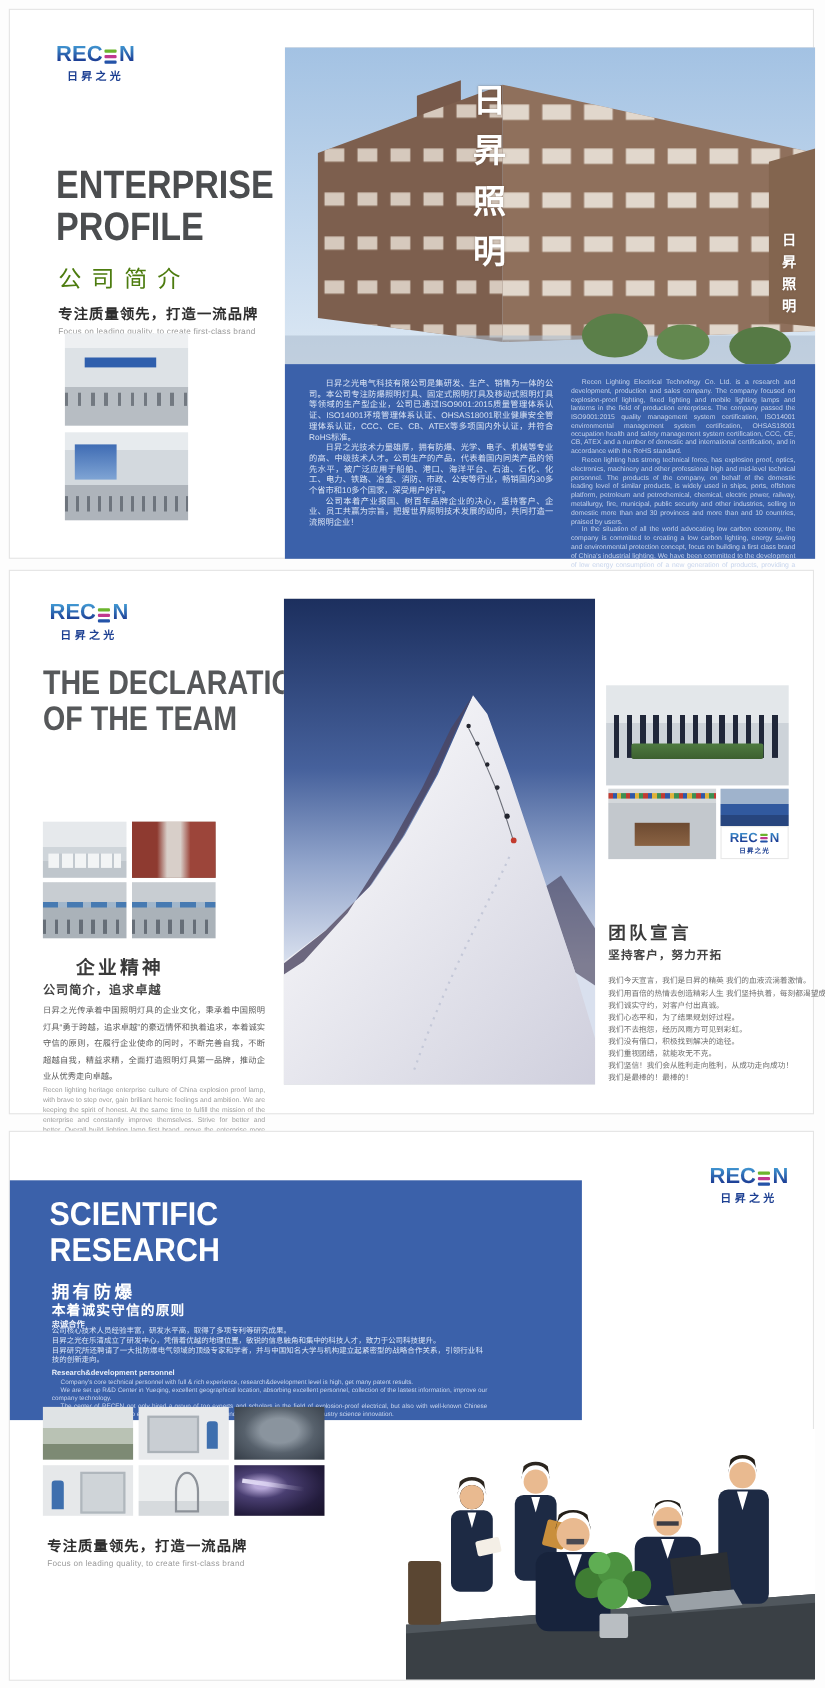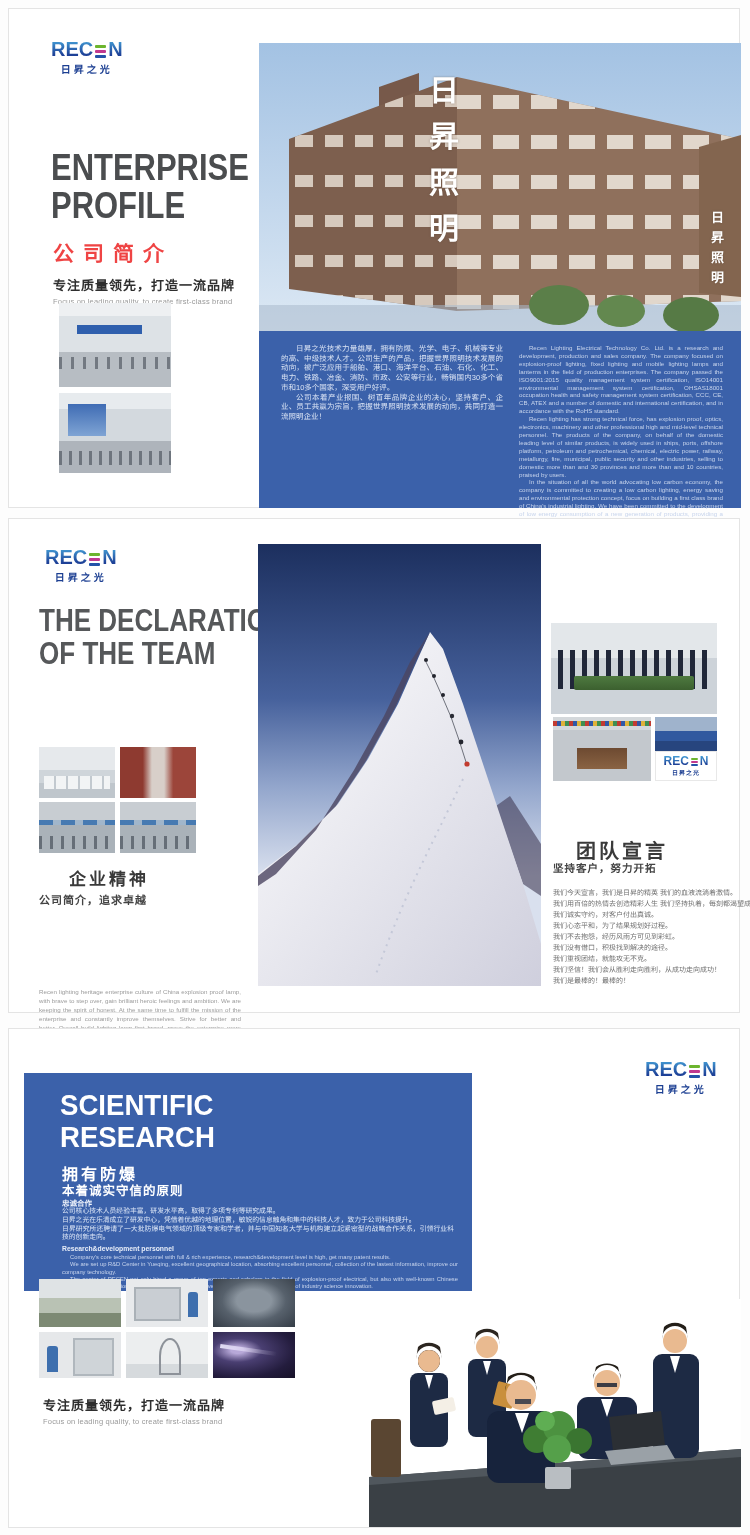--- a/index.html
+++ b/index.html
@@ -23,21 +23,21 @@
   .ebars .bb{background:#2453a8;}
   .logo-sub{margin-top:2px;font-weight:800;font-size:10px;letter-spacing:3px;color:#1c3f92;}
   .logo.small .lw{font-size:12px;}
   .logo.small .ebars{height:9px;gap:1px;}
   .logo.small .ebars i{width:7px;height:2px;}
   .logo.small .logo-sub{font-size:6px;letter-spacing:1px;margin-top:1px;}
 
   
   .big-title{position:absolute;font-weight:800;color:#4b4d4f;line-height:1.06;
              transform:scaleX(.86);transform-origin:left top;white-space:nowrap;}
-  .serif-cn{font-family:"Liberation Serif","DejaVu Serif",serif;font-weight:700;color:#ef4444;text-align:right;}
+  .serif-cn{font-family:"Liberation Serif","DejaVu Serif",serif;font-weight:400;color:#4d7c0f;text-align:right;}
   .tagline-cn{font-size:13px;font-weight:800;color:#2e2e2e;letter-spacing:1px;}
   .tagline-en{font-size:7.5px;color:#9a9a9a;margin-top:3px;letter-spacing:.2px;}
 
   
   .ph{position:absolute;overflow:hidden;background:#d7dadd;}
   .ph-booth{background:linear-gradient(180deg,#eef0f2 0 16%,#dde2e6 16% 58%,#b7bdc3 58% 100%);}
   .ph-booth::before{content:"";position:absolute;left:16%;top:26%;width:58%;height:11%;background:#2f5fad;}
   .ph-booth::after{content:"";position:absolute;left:0;bottom:22%;width:100%;height:14%;
       background:repeating-linear-gradient(90deg,#3a414b 0 3px,transparent 3px 12px);opacity:.55;}
   .ph-booth2{background:linear-gradient(180deg,#e7ebee 0 20%,#d3d9de 20% 60%,#aeb4bb 60% 100%);}
@@ -167,21 +167,22 @@
         <ellipse cx="300" cy="262" rx="30" ry="20" fill="#5b7f49"></ellipse>
         <ellipse cx="362" cy="268" rx="24" ry="16" fill="#63884f"></ellipse>
         <ellipse cx="432" cy="272" rx="28" ry="18" fill="#567a45"></ellipse>
       </svg>
       <div class="vsign" style="left:160px;top:32px;font-size:30px;letter-spacing:16px;height:210px;">日昇照明</div>
       <div class="vsign" style="left:448px;top:168px;font-size:13px;letter-spacing:7px;height:100px;">日昇照明</div>
     </div>
 
     <div class="bluebox" style="left:250px;top:322px;width:482px;height:177px;">
       <div class="col-cn" style="left:22px;top:13px;width:222px;">
-          <div class="cn-para">日昇之光技术力量雄厚，拥有防爆、光学、电子、机械等专业的高、中级技术人才。公司生产的产品，把握世界照明技术发展的动向，被广泛应用于船舶、港口、海洋平台、石油、石化、化工、电力、铁路、冶金、消防、市政、公安等行业，畅销国内30多个省市和10多个国家，深受用户好评。</div>
+          <div class="cn-para">日昇之光电气科技有限公司是集研发、生产、销售为一体的公司。本公司专注防爆照明灯具、固定式照明灯具及移动式照明灯具等领域的生产型企业，公司已通过ISO9001:2015质量管理体系认证、ISO14001环境管理体系认证、OHSAS18001职业健康安全管理体系认证，CCC、CE、CB、ATEX等多项国内外认证，并符合RoHS标准。</div>
+          <div class="cn-para">日昇之光技术力量雄厚，拥有防爆、光学、电子、机械等专业的高、中级技术人才。公司生产的产品，代表着国内同类产品的领先水平，被广泛应用于船舶、港口、海洋平台、石油、石化、化工、电力、铁路、冶金、消防、市政、公安等行业，畅销国内30多个省市和10多个国家，深受用户好评。</div>
           <div class="cn-para">公司本着产业报国、树百年品牌企业的决心，坚持客户、企业、员工共赢为宗旨，把握世界照明技术发展的动向，共同打造一流照明企业！</div>
         </div>
       <div class="col-en" style="left:260px;top:13px;width:204px;">
           <div class="en-para">Recen Lighting Electrical Technology Co. Ltd. is a research and development, production and sales company. The company focused on explosion-proof lighting, fixed lighting and mobile lighting lamps and lanterns in the field of production enterprises. The company passed the ISO9001:2015 quality management system certification, ISO14001 environmental management system certification, OHSAS18001 occupation health and safety management system certification, CCC, CE, CB, ATEX and a number of domestic and international certification, and in accordance with the RoHS standard.</div>
           <div class="en-para">Recen lighting has strong technical force, has explosion proof, optics, electronics, machinery and other professional high and mid-level technical personnel. The products of the company, on behalf of the domestic leading level of similar products, is widely used in ships, ports, offshore platform, petroleum and petrochemical, chemical, electric power, railway, metallurgy, fire, municipal, public security and other industries, selling to domestic more than and 30 provinces and more than and 10 countries, praised by users.</div>
           <div class="en-para">In the situation of all the world advocating low carbon economy, the company is committed to creating a low carbon lighting, energy saving and environmental protection concept, focus on building a first class brand of China's industrial lighting. We have been committed to the development of low energy consumption of a new generation of products, providing a new generation of green lighting products for customers. By independent research and communication and cooperation with domestic and foreign counterparts, using high-tech lighting energy saving technology. Through the combination of efficient light source and electrical appliances, developed a series of high efficient, energy saving lighting products. Energy-saving effect has reached the international advanced level, strive to make a positive contribution to energy conservation and emissions reduction.</div>
           <div class="en-para">Company has determination of industry returns national century, build one hundred brand enterprise. Adhere to the customer, enterprise, employees and win-win for the purpose, grasp the world lighting technology development trend, build first-class lighting companies together!</div>
         </div>
     </div>
   </section>
@@ -235,20 +236,21 @@
       </svg>
     </div>
 
     <div class="ph ph-office" style="left:30px;top:228px;width:76px;height:51px;"></div>
     <div class="ph ph-corridor" style="left:111px;top:228px;width:76px;height:51px;"></div>
     <div class="ph ph-factory" style="left:30px;top:283px;width:76px;height:51px;"></div>
     <div class="ph ph-factory" style="left:111px;top:283px;width:76px;height:51px;"></div>
 
     <div class="sec-head" style="position:absolute;left:30px;top:346px;font-size:17px;margin-left:30px;">企业精神</div>
     <div class="sec-sub" style="position:absolute;left:30px;top:372px;font-size:11px;">公司简介，追求卓越</div>
+    <div class="body-cn-sm" style="position:absolute;left:30px;top:392px;width:202px;font-size:7.5px;line-height:15px;">日昇之光传承着中国照明灯具的企业文化，秉承着中国照明灯具“勇于跨越，追求卓越”的豪迈情怀和执着追求，本着诚实守信的原则，在履行企业使命的同时，不断完善自我，不断超越自我，精益求精，全面打造照明灯具第一品牌，推动企业从优秀走向卓越。</div>
     <div class="body-en-sm" style="position:absolute;left:30px;top:468px;width:202px;font-size:6.2px;line-height:9px;">Recen lighting heritage enterprise culture of China explosion proof lamp, with brave to step over, gain brilliant heroic feelings and ambition. We are keeping the spirit of honest. At the same time to fulfill the mission of the enterprise and constantly improve themselves. Strive for better and better. Overall build lighting lamp first brand, prove the enterprise more brilliant.</div>
 
     <div class="ph ph-group" style="left:542px;top:104px;width:166px;height:91px;"></div>
     <div class="ph ph-meeting" style="left:544px;top:198px;width:98px;height:64px;"></div>
     <div style="position:absolute;left:646px;top:198px;width:62px;height:64px;">
       <div class="ph ph-minitile" style="left:0;top:0;width:62px;height:34px;position:absolute;"></div>
       <div style="position:absolute;left:0;top:34px;width:62px;height:30px;background:#fff;border:1px solid #e8e8e8;box-sizing:border-box;display:flex;align-items:center;justify-content:center;">
         <div class="logo small" style="position:static;">
           <div class="logo-word">
             <span class="lw">REC</span>
@@ -257,21 +259,21 @@
                 <i class="bm"></i>
                 <i class="bb"></i>
               </span>
             <span class="lw">N</span>
           </div>
           <div class="logo-sub">日昇之光</div>
         </div>
       </div>
     </div>
 
-    <div class="sec-head" style="position:absolute;left:544px;top:316px;font-size:20px;margin-left:23px;">团队宣言</div>
+    <div class="sec-head" style="position:absolute;left:544px;top:316px;font-size:16px;">团队宣言</div>
     <div class="sec-sub" style="position:absolute;left:544px;top:341px;font-size:10.5px;">坚持客户，努力开拓</div>
     <div class="decl-lines" style="position:absolute;left:544px;top:368px;width:195px;font-size:7px;line-height:11px;color:#707070;">
         <div class="decl-line">我们今天宣言，我们是日昇的精英 我们的血液流淌着激情。</div>
         <div class="decl-line">我们用百倍的热情去创造精彩人生 我们坚持执着，每刻都渴望成功。</div>
         <div class="decl-line">我们诚实守约，对客户付出真诚。</div>
         <div class="decl-line">我们心态平和，为了结果规划好过程。</div>
         <div class="decl-line">我们不去抱怨，经历风雨方可见到彩虹。</div>
         <div class="decl-line">我们没有借口，积极找到解决的途径。</div>
         <div class="decl-line">我们重视团结，就能攻无不克。</div>
         <div class="decl-line">我们坚信！我们会从胜利走向胜利，从成功走向成功！</div>
@@ -287,21 +289,21 @@
         <span class="ebars">
             <i class="bg"></i>
             <i class="bm"></i>
             <i class="bb"></i>
           </span>
         <span class="lw">N</span>
       </div>
       <div class="logo-sub">日昇之光</div>
     </div>
 
-    <div class="bluebox" style="left:15px;top:44px;width:448px;height:218px;">
+    <div class="bluebox" style="left:0;top:44px;width:520px;height:218px;">
       <div class="big-title" style="left:36px;top:16px;font-size:30px;color:#fff;transform:scaleX(.92);">
         <div>SCIENTIFIC</div>
         <div>RESEARCH</div>
       </div>
       <div class="p3-sub" style="position:absolute;left:38px;top:88px;font-size:16px;">拥有防爆</div>
       <div class="p3-slogan" style="position:absolute;left:38px;top:107px;font-size:12.5px;">本着诚实守信的原则</div>
       <div class="p3-label" style="position:absolute;left:38px;top:124px;font-size:7.5px;">忠诚合作</div>
       <div class="p3-cn" style="position:absolute;left:38px;top:134px;width:392px;font-size:6.8px;line-height:8.8px;text-align:justify;">
           <div class="p3cn-line">公司核心技术人员经验丰富，研发水平高，取得了多项专利等研究成果。</div>
           <div class="p3cn-line">日昇之光在乐清成立了研发中心，凭借着优越的地理位置，敏锐的信息触角和集中的科技人才，致力于公司科技提升。</div>

